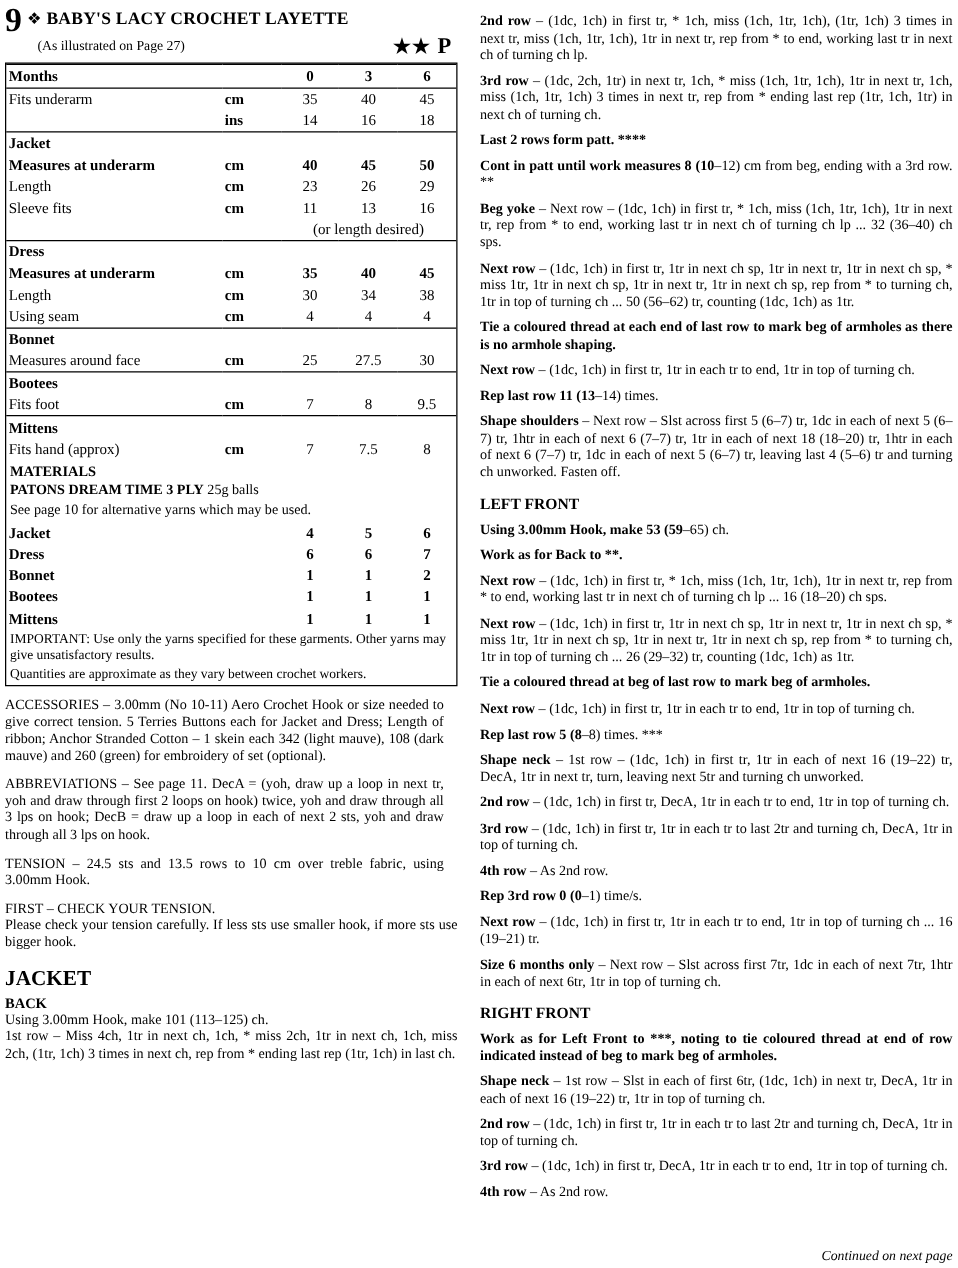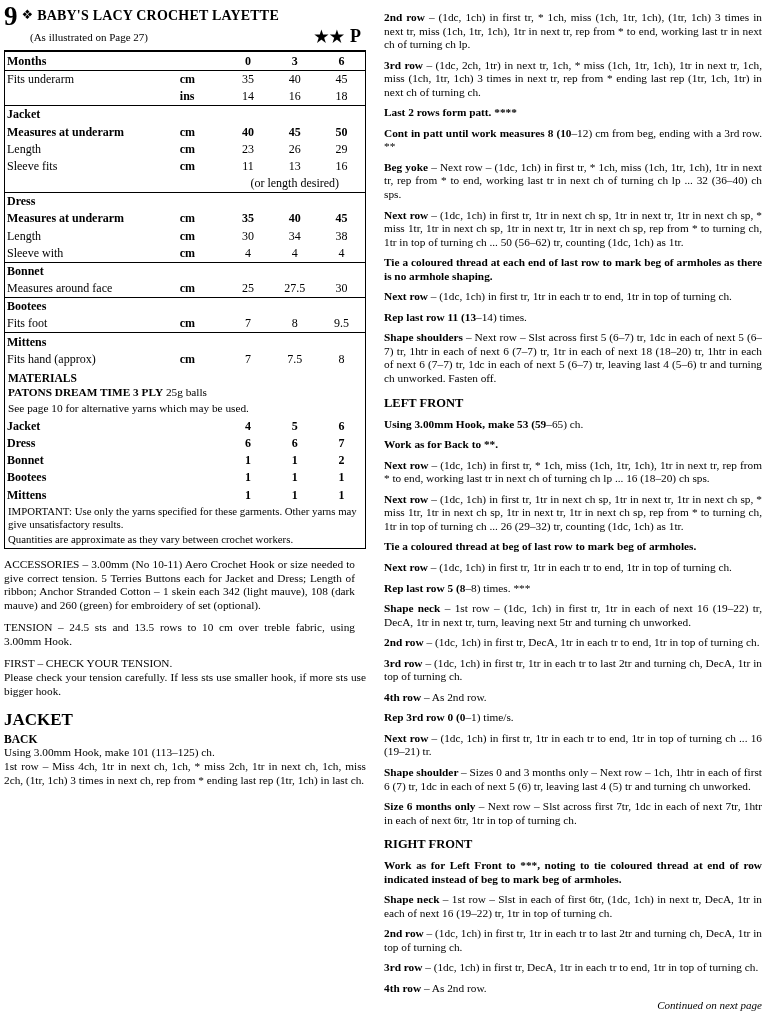--- a/index.html
+++ b/index.html
@@ -136,21 +136,21 @@
               <td class="c-v bold">45</td>
             </tr>
             <tr>
               <td class="c-label">Length</td>
               <td class="c-unit">cm</td>
               <td class="c-v">30</td>
               <td class="c-v">34</td>
               <td class="c-v">38</td>
             </tr>
             <tr>
-              <td class="c-label">Sleeve with</td>
+              <td class="c-label">Using seam</td>
               <td class="c-unit">cm</td>
               <td class="c-v">4</td>
               <td class="c-v">4</td>
               <td class="c-v">4</td>
             </tr>
             <tr class="line">
               <td class="c-label bold">Bonnet</td>
               <td class="c-unit"></td>
               <td class="c-v bold"></td>
               <td class="c-v bold"></td>
@@ -236,20 +236,21 @@
               <td class="c-v bold">1</td>
               <td class="c-v bold">1</td>
             </tr>
           </tbody>
       </table>
       <div class="smallnote">IMPORTANT: Use only the yarns specified for these garments. Other yarns may give unsatisfactory results.</div>
       <div class="smallnote">Quantities are approximate as they vary between crochet workers.</div>
     </div>
 
     <div class="para justify">ACCESSORIES – 3.00mm (No 10-11) Aero Crochet Hook or size needed to give correct tension. 5 Terries Buttons each for Jacket and Dress; Length of ribbon; Anchor Stranded Cotton – 1 skein each 342 (light mauve), 108 (dark mauve) and 260 (green) for embroidery of set (optional).</div>
+    <div class="para justify">ABBREVIATIONS – See page 11. DecA = (yoh, draw up a loop in next tr, yoh and draw through first 2 loops on hook) twice, yoh and draw through all 3 lps on hook; DecB = draw up a loop in each of next 2 sts, yoh and draw through all 3 lps on hook.</div>
     <div class="para justify">TENSION – 24.5 sts and 13.5 rows to 10 cm over treble fabric, using 3.00mm Hook.</div>
     <div class="para">FIRST – CHECK YOUR TENSION.</div>
     <div class="justify">Please check your tension carefully. If less sts use smaller hook, if more sts use bigger hook.</div>
 
     <div class="bigsec">JACKET</div>
     <div class="sub">BACK</div>
     <div>Using 3.00mm Hook, make 101 (113–125) ch.</div>
     <div class="justify">1st row – Miss 4ch, 1tr in next ch, 1ch, * miss 2ch, 1tr in next ch, 1ch, miss 2ch, (1tr, 1ch) 3 times in next ch, rep from * ending last rep (1tr, 1ch) in last ch.</div>
   </div>
 
@@ -274,21 +275,20 @@
         <div class="para justify"><b>Next row </b>– (1dc, 1ch) in first tr, 1tr in next ch sp, 1tr in next tr, 1tr in next ch sp, * miss 1tr, 1tr in next ch sp, 1tr in next tr, 1tr in next ch sp, rep from * to turning ch, 1tr in top of turning ch ... 26 (29–32) tr, counting (1dc, 1ch) as 1tr.</div>
         <div class="para justify"><b>Tie a coloured thread at beg of last row to mark beg of armholes.</b></div>
         <div class="para justify"><b>Next row </b>– (1dc, 1ch) in first tr, 1tr in each tr to end, 1tr in top of turning ch.</div>
         <div class="para justify"><b>Rep last row 5 (8</b>–8) times. ***</div>
         <div class="para justify"><b>Shape neck </b>– 1st row – (1dc, 1ch) in first tr, 1tr in each of next 16 (19–22) tr, DecA, 1tr in next tr, turn, leaving next 5tr and turning ch unworked.</div>
         <div class="para justify"><b>2nd row </b>– (1dc, 1ch) in first tr, DecA, 1tr in each tr to end, 1tr in top of turning ch.</div>
         <div class="para justify"><b>3rd row </b>– (1dc, 1ch) in first tr, 1tr in each tr to last 2tr and turning ch, DecA, 1tr in top of turning ch.</div>
         <div class="para justify"><b>4th row </b>– As 2nd row.</div>
         <div class="para justify"><b>Rep 3rd row 0 (0</b>–1) time/s.</div>
         <div class="para justify"><b>Next row </b>– (1dc, 1ch) in first tr, 1tr in each tr to end, 1tr in top of turning ch ... 16 (19–21) tr.</div>
-        <div class="para justify"><b>Shape shoulder </b>– Sizes 0 and 3 months only – Next row – 1ch, 1htr in each of first 6 (7) tr, 1dc in each of next 5 (6) tr, leaving last 4 (5) tr and turning ch unworked.</div>
         <div class="para justify"><b>Size 6 months only </b>– Next row – Slst across first 7tr, 1dc in each of next 7tr, 1htr in each of next 6tr, 1tr in top of turning ch.</div>
       </div>
     <div class="bigsec" style="font-size:12.5px;margin-top:10px;">RIGHT FRONT</div>
     <div id="right-front-paras">
         <div class="para justify"><b>Work as for Left Front to ***, noting to tie coloured thread at end of row indicated instead of beg to mark beg of armholes.</b></div>
         <div class="para justify"><b>Shape neck </b>– 1st row – Slst in each of first 6tr, (1dc, 1ch) in next tr, DecA, 1tr in each of next 16 (19–22) tr, 1tr in top of turning ch.</div>
         <div class="para justify"><b>2nd row </b>– (1dc, 1ch) in first tr, 1tr in each tr to last 2tr and turning ch, DecA, 1tr in top of turning ch.</div>
         <div class="para justify"><b>3rd row </b>– (1dc, 1ch) in first tr, DecA, 1tr in each tr to end, 1tr in top of turning ch.</div>
         <div class="para justify"><b>4th row </b>– As 2nd row.</div>
       </div>

